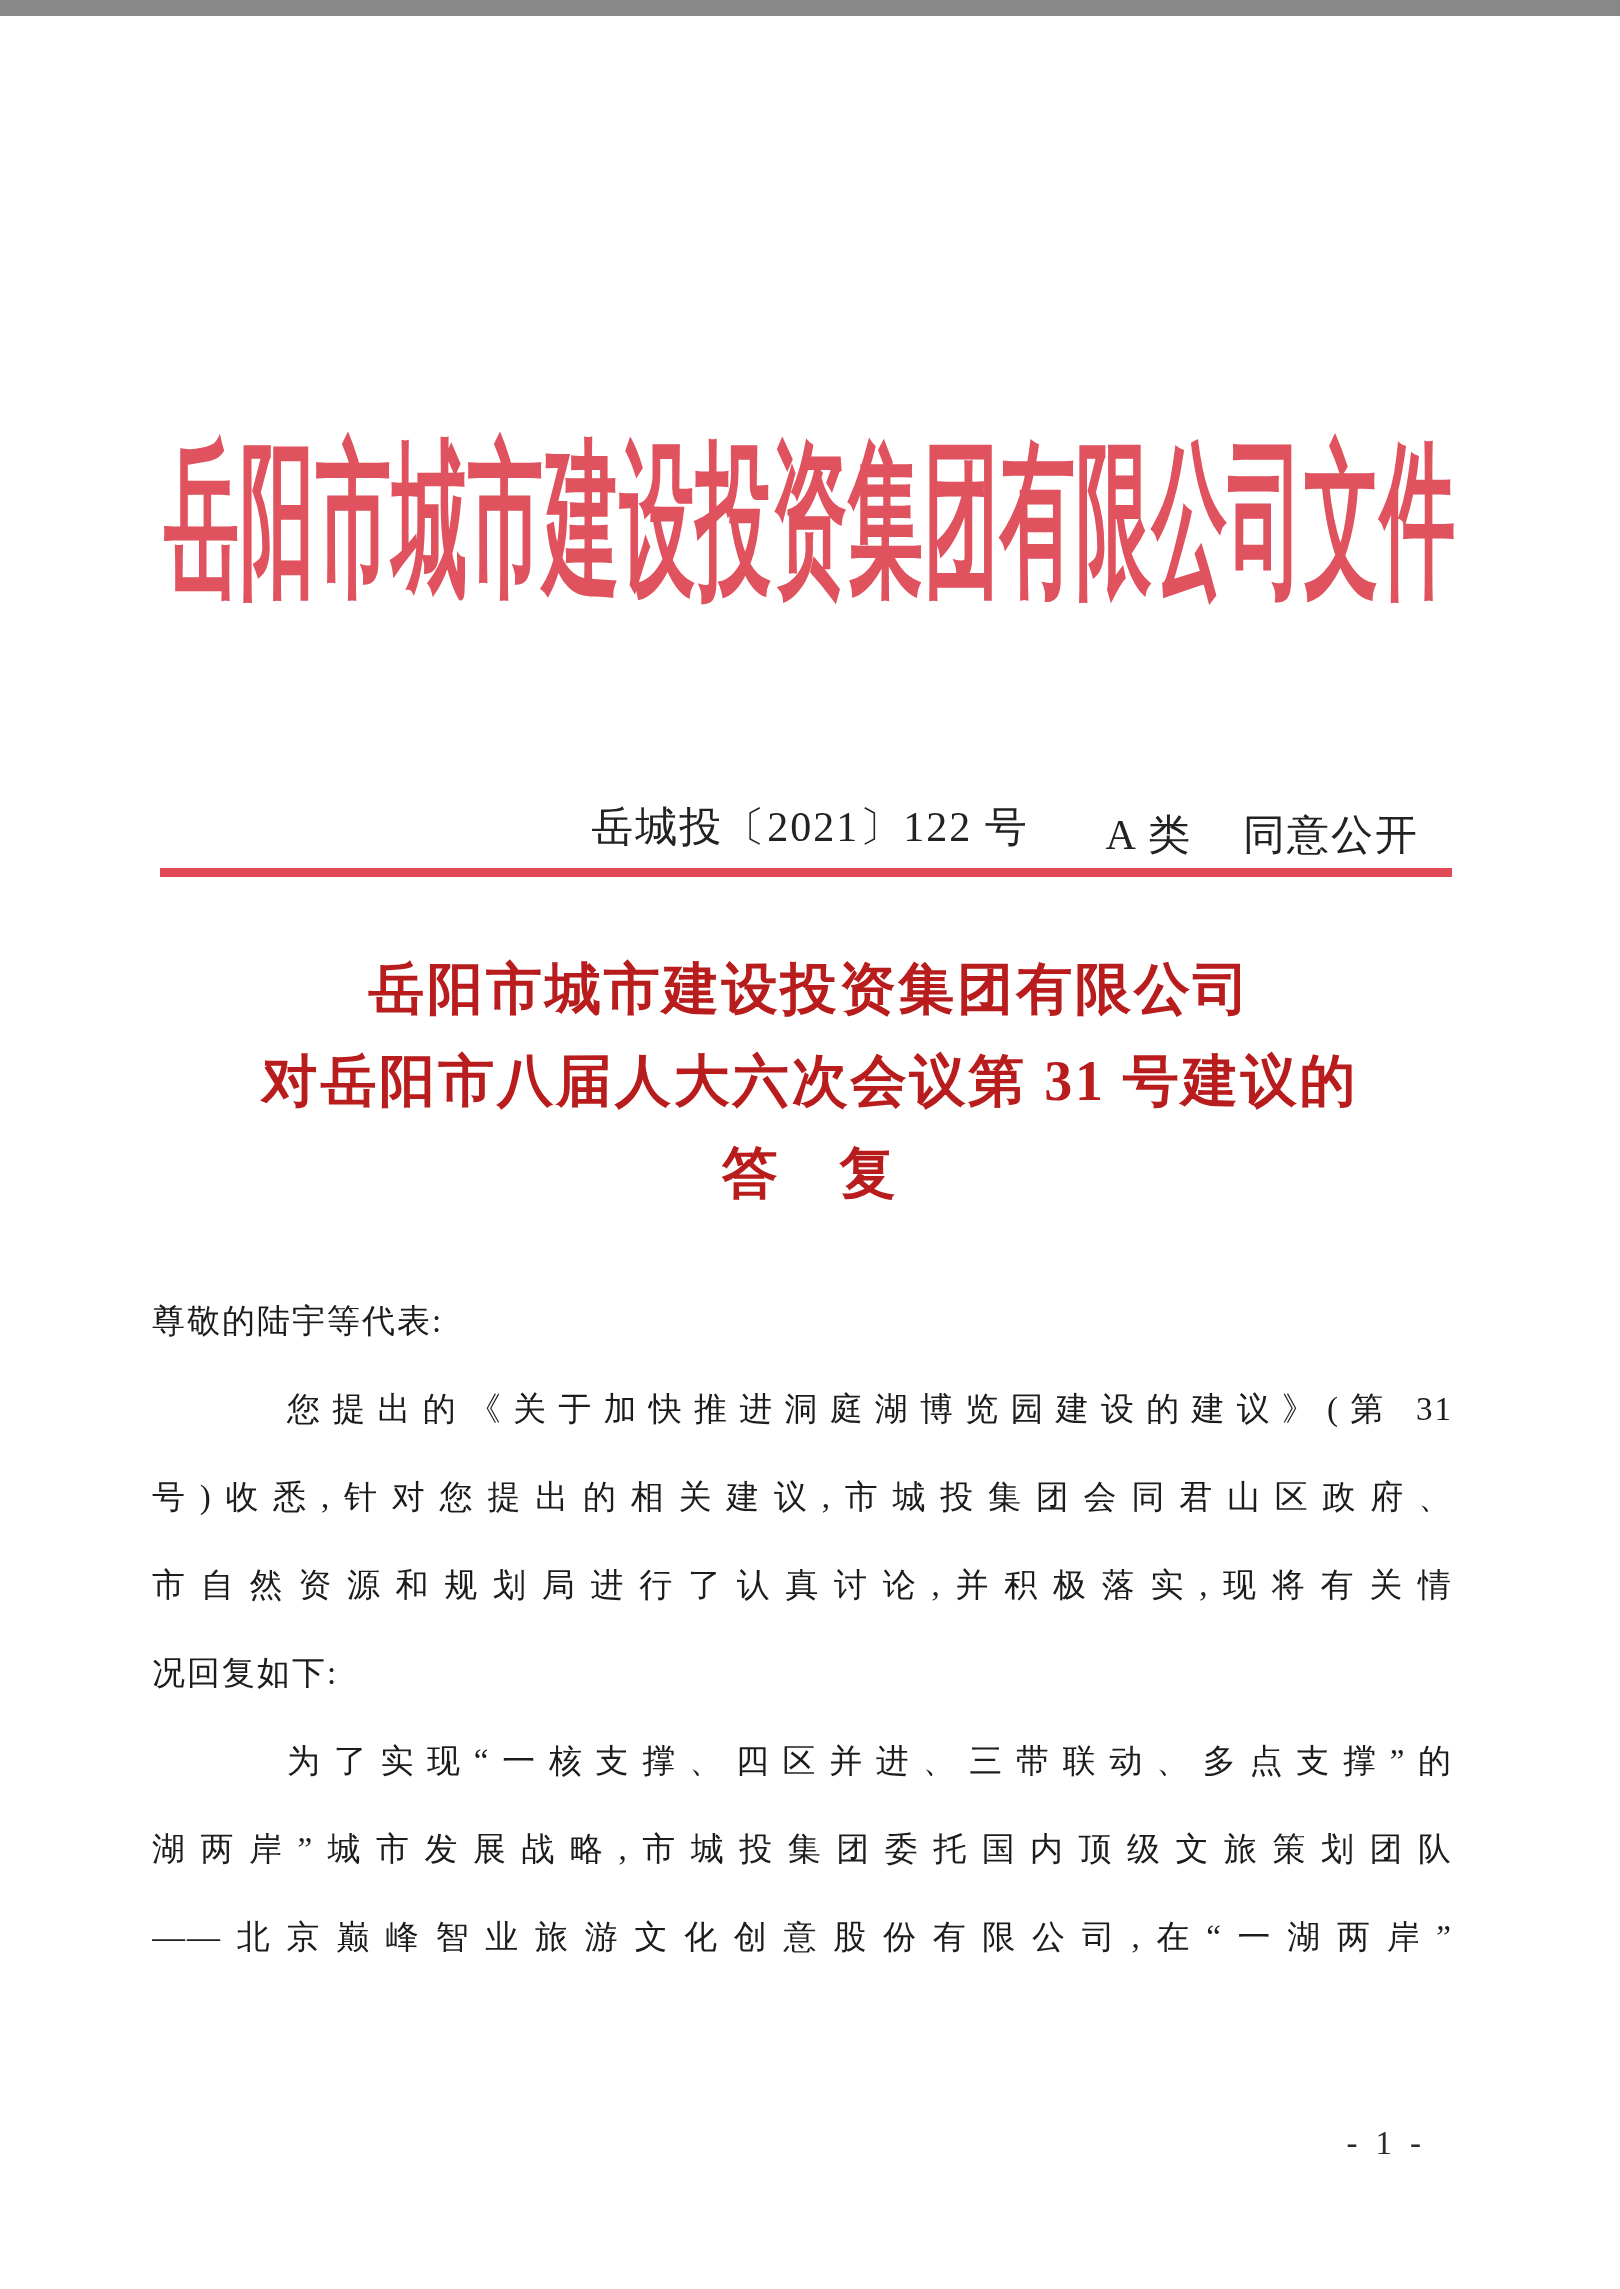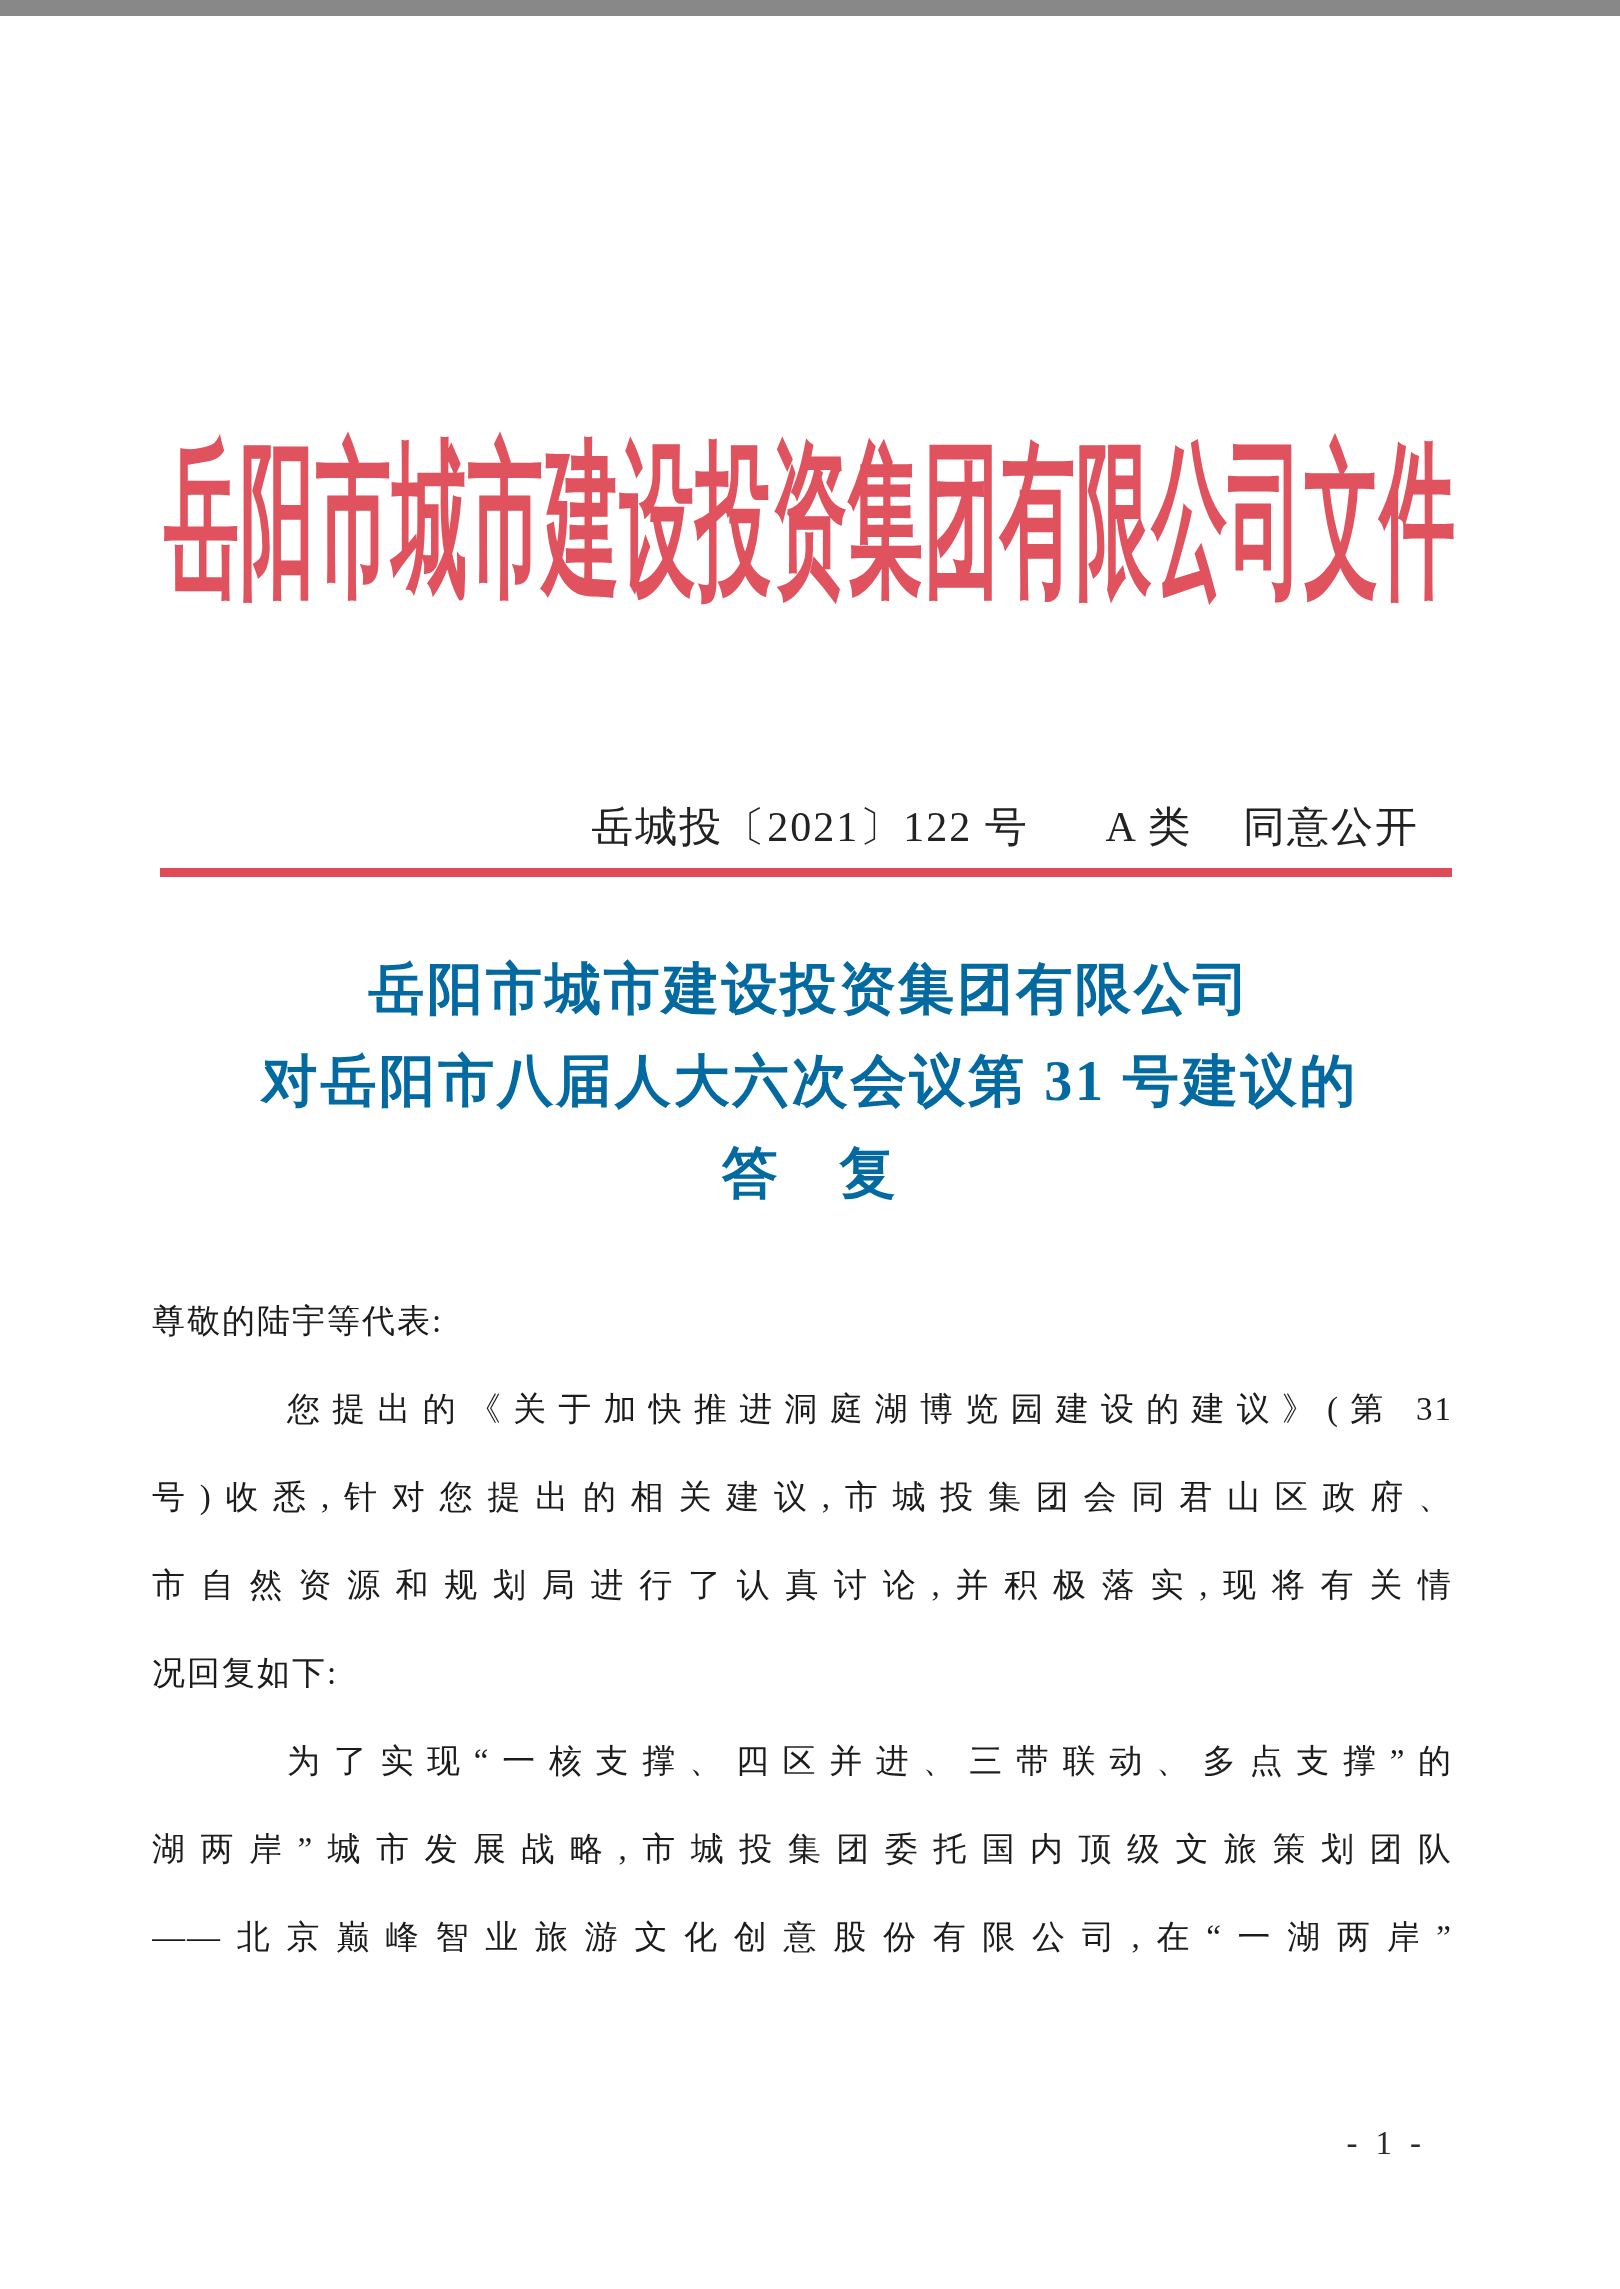--- a/index.html
+++ b/index.html
@@ -46,21 +46,21 @@
   .doc-number {
     position: absolute;
     left: 0;
     width: 100%;
     text-align: center;
     letter-spacing: 2px;
   }
   .doc-meta {
     position: absolute;
     right: 201px;
-    top: 0;
+    top: 8px;
     letter-spacing: 2px;
     white-space: nowrap;
   }
   .doc-meta .category { margin-right: 51px; }
 
   
   .red-rule {
     position: absolute;
     top: 852px;
     left: 160px;
@@ -72,21 +72,21 @@
   
   .title-block {
     position: absolute;
     top: 927px;
     left: 0;
     width: 100%;
     text-align: center;
     font-size: 56px;
     font-weight: bold;
     line-height: 92px;
-    color: #0369a1;
+    color: #b91c1c;
     letter-spacing: 2.9px;
   }
 
   
   .body-block {
     position: absolute;
     top: 1261px;
     left: 152px;
     width: 1301px;
     font-size: 33px;

